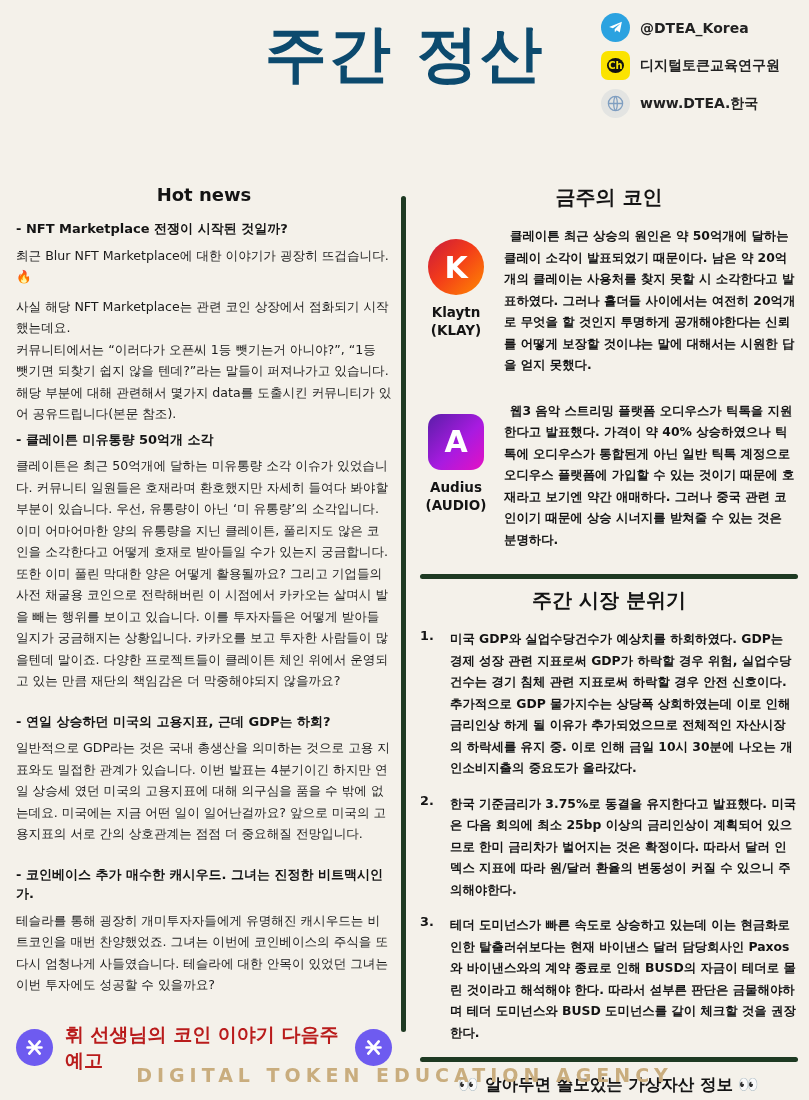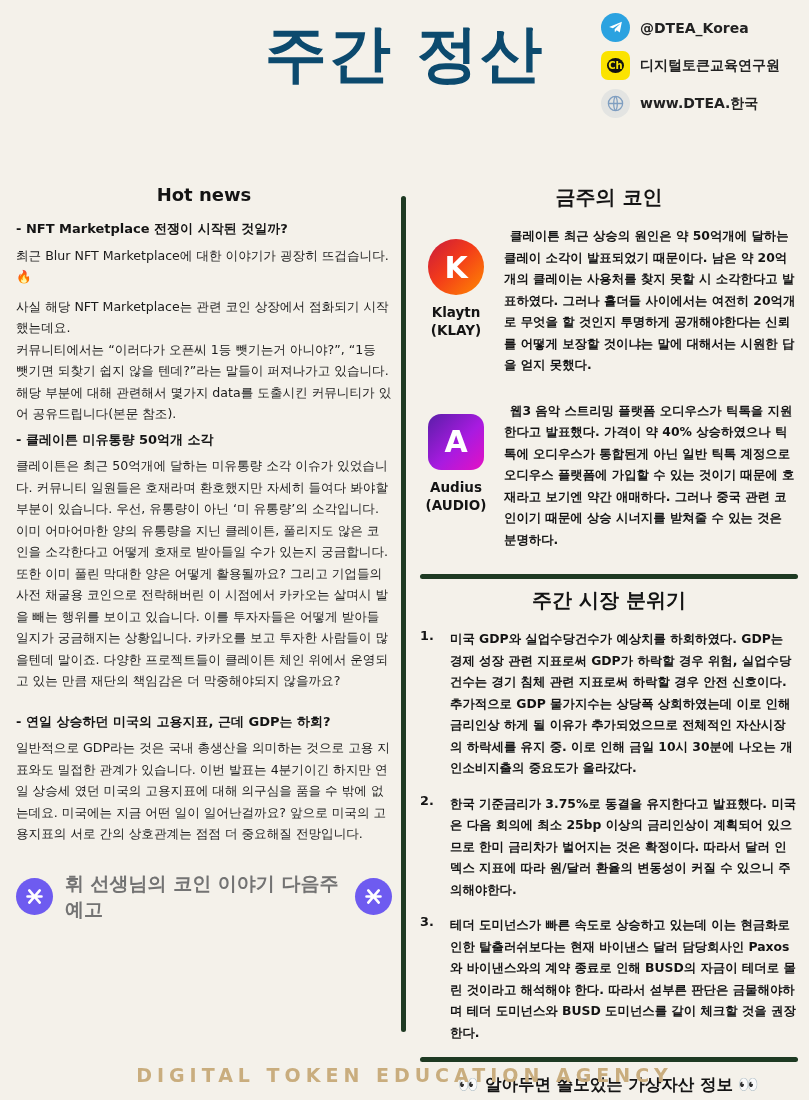--- a/index.html
+++ b/index.html
@@ -26,21 +26,21 @@
   .col-left  { position: absolute; left: 16px;  top: 184px; width: 376px; }
   .col-right { position: absolute; left: 420px; top: 184px; width: 378px; }
 
   
   .hotnews-title { text-align: center; font-size: 18px; font-weight: 800; margin-bottom: 0; }
   .news-heading { font-size: 13px; font-weight: 800; margin: 14px 0 6px 0; line-height: 1.5; }
   .news-body { font-size: 12.6px; line-height: 21.5px; color: #1b1b1b; white-space: pre-line; }
 
   .preview { margin-top: 26px; }
   .preview-header { display: flex; align-items: center; justify-content: center; gap: 12px; margin-bottom: 22px; }
-  .preview-title { font-size: 19px; font-weight: 800; color: #737373; }
+  .preview-title { font-size: 19px; font-weight: 800; color: #b91c1c; }
   .stx { width: 37px; height: 37px; border-radius: 50%; background: #6e5bf0; display: flex; align-items: center; justify-content: center; flex: 0 0 37px; }
 
   
   .section-title { text-align: center; font-size: 20px; font-weight: 800; margin-bottom: 14px; }
   .coin-row { display: flex; gap: 12px; margin-bottom: 24px; align-items: flex-start; }
   .coin-left { width: 72px; flex: 0 0 72px; text-align: center; padding-top: 14px; }
   .coin-logo { width: 56px; height: 56px; margin: 0 auto 8px auto; display: flex; align-items: center; justify-content: center; color: #fff; font-weight: 800; font-size: 30px; }
   .logo-klay { border-radius: 50%; background: linear-gradient(135deg, #c81a3c 0%, #f33b1a 45%, #ff8a00 100%); }
   .logo-audio { border-radius: 13px; background: linear-gradient(135deg, #5a1ea8 0%, #a81be0 55%, #e410c4 100%); }
   .coin-name { font-size: 13.5px; font-weight: 800; line-height: 1.35; }
@@ -106,20 +106,24 @@
     <div>
       <div class="news-heading" style="margin-top:5px;">- 클레이튼 미유통량 50억개 소각</div>
       <div class="news-body">클레이튼은 최근 50억개에 달하는 미유통량 소각 이슈가 있었습니다. 커뮤니티 일원들은 호재라며 환호했지만 자세히 들여다 봐야할 부분이 있습니다. 우선, 유통량이 아닌 ‘미 유통량’의 소각입니다. 이미 어마어마한 양의 유통량을 지닌 클레이튼, 풀리지도 않은 코인을 소각한다고 어떻게 호재로 받아들일 수가 있는지 궁금합니다. 또한 이미 풀린 막대한 양은 어떻게 활용될까요? 그리고 기업들의 사전 채굴용 코인으로 전락해버린 이 시점에서 카카오는 살며시 발을 빼는 행위를 보이고 있습니다. 이를 투자자들은 어떻게 받아들일지가 궁금해지는 상황입니다. 카카오를 보고 투자한 사람들이 많을텐데 말이죠. 다양한 프로젝트들이 클레이튼 체인 위에서 운영되고 있는 만큼 재단의 책임감은 더 막중해야되지 않을까요?</div>
     </div>
 
     <div>
       <div class="news-heading" style="margin-top:20px;">- 연일 상승하던 미국의 고용지표, 근데 GDP는 하회?</div>
       <div class="news-body">일반적으로 GDP라는 것은 국내 총생산을 의미하는 것으로 고용 지표와도 밀접한 관계가 있습니다. 이번 발표는 4분기이긴 하지만 연일 상승세 였던 미국의 고용지표에 대해 의구심을 품을 수 밖에 없는데요. 미국에는 지금 어떤 일이 일어난걸까요? 앞으로 미국의 고용지표의 서로 간의 상호관계는 점점 더 중요해질 전망입니다.</div>
     </div>
 
+    <div>
+      <div class="news-heading" style="margin-top:20px;">- 코인베이스 추가 매수한 캐시우드. 그녀는 진정한 비트맥시인가.</div>
+      <div class="news-body">테슬라를 통해 굉장히 개미투자자들에게 유명해진 캐시우드는 비트코인을 매번 찬양했었죠. 그녀는 이번에 코인베이스의 주식을 또 다시 엄청나게 사들였습니다. 테슬라에 대한 안목이 있었던 그녀는 이번 투자에도 성공할 수 있을까요?</div>
+    </div>
 
     <div class="preview">
       <div class="preview-header">
         <span class="stx">
           <svg width="21" height="21" viewBox="0 0 24 24" stroke="#fff" stroke-width="3" stroke-linecap="round">
             <path d="M4 12h16M6 5l12 14M18 5L6 19"></path>
           </svg>
         </span>
         <span class="preview-title">휘 선생님의 코인 이야기 다음주 예고</span>
         <span class="stx">

